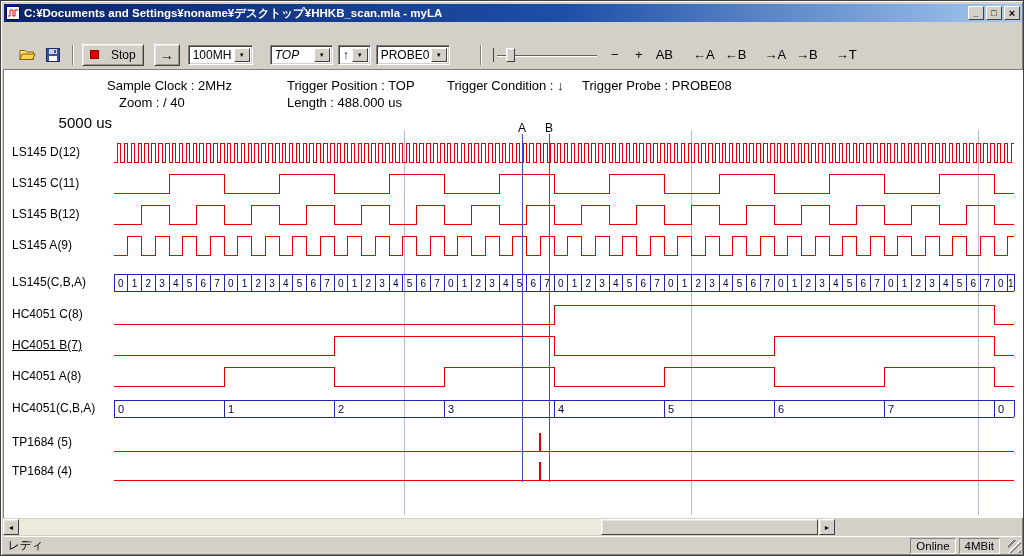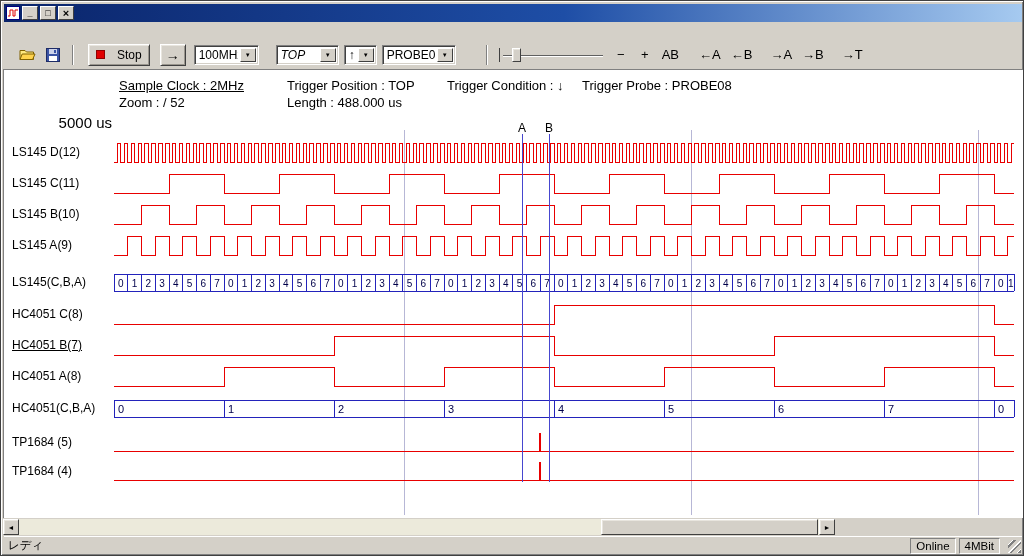--- a/index.html
+++ b/index.html
@@ -61,20 +61,21 @@
 
 <div class="window">
 
   <div class="titlebar">
     <span style="display:flex;">
       <svg width="14" height="14">
           <rect x="0.5" y="0.5" width="13" height="13" fill="#fff" stroke="#000080"></rect>
           <polyline points="2,10 4,10 4,4 7,4 7,10 9,10 9,4 12,4" fill="none" stroke="#e00000" stroke-width="1"></polyline>
         </svg>
     </span>
+    <span class="title-text">C:¥Documents and Settings¥noname¥デスクトップ¥HHKB_scan.mla - myLA</span>
     <span class="tb-btn">_</span>
     <span class="tb-btn">□</span>
     <span class="tb-btn" style="font-size:11px;">×</span>
   </div>
 
 
   <div class="toolbar">
     <span class="icon-btn" style="margin-left:12px;">
       <svg width="17" height="13" viewBox="0 0 17 13">
         <path d="M1 2.5 H6 L7.5 4 H14.5 V11.5 H1 Z" fill="#ffe97f" stroke="#806000"></path>
@@ -83,21 +84,21 @@
     </span>
     <span class="icon-btn" style="margin-left:4px;">
       <svg width="14" height="14" viewBox="0 0 14 14">
         <rect x="0.5" y="0.5" width="13" height="13" fill="#3a53a4" stroke="#1d2b66"></rect>
         <rect x="3" y="1" width="8" height="5" fill="#cdd3ea"></rect>
         <rect x="8" y="2" width="2" height="3" fill="#3a53a4"></rect>
         <rect x="3" y="8" width="8" height="5" fill="#fff"></rect>
       </svg>
     </span>
     <span class="sep" style="margin-left:8px;"></span>
-    <span class="stop-btn raised" style="margin-left:9px;gap:12px;">
+    <span class="stop-btn raised" style="margin-left:3px;gap:12px;">
       <span class="stop-square"></span>
       <span>Stop</span>
     </span>
     <span class="run-btn raised" style="margin-left:10px;">→</span>
 
     <span class="combo" style="width:65px;margin-left:8px;">
       <span class="val">100MHz</span>
       <span class="drop">▼</span>
     </span>
     <span class="combo" style="width:63px;margin-left:17px;font-style:italic;">
@@ -125,34 +126,34 @@
     <span class="fbtn" style="margin-left:4px;">+</span>
     <span class="fbtn" style="margin-left:4px;">AB</span>
     <span class="fbtn" style="margin-left:14px;">←A</span>
     <span class="fbtn" style="margin-left:4px;">←B</span>
     <span class="fbtn" style="margin-left:12px;">→A</span>
     <span class="fbtn" style="margin-left:4px;">→B</span>
     <span class="fbtn" style="margin-left:12px;">→T</span>
   </div>
 
   <div class="wave-panel">
-    <div class="info" style="left:115px;top:8px;text-decoration:underline;">Sample Clock : 2MHz</div>
+    <div class="info" style="left:103px;top:8px;">Sample Clock : 2MHz</div>
     <div class="info" style="left:283px;top:8px;">Trigger Position : TOP</div>
     <div class="info" style="left:443px;top:8px;">Trigger Condition : ↓</div>
     <div class="info" style="left:578px;top:8px;">Trigger Probe : PROBE08</div>
-    <div class="info" style="left:115px;top:25px;">Zoom : / 52</div>
+    <div class="info" style="left:115px;top:25px;">Zoom : / 40</div>
     <div class="info" style="left:283px;top:25px;">Length : 488.000 us</div>
     <div class="time-label">5000 us</div>
 
     <div class="cursor-label" style="left:511px;">A</div>
     <div class="cursor-label" style="left:538px;">B</div>
 
     <div class="chan-label" style="top:74px;">LS145 D(12)</div>
     <div class="chan-label" style="top:105px;">LS145 C(11)</div>
-    <div class="chan-label" style="top:136px;">LS145 B(10)</div>
+    <div class="chan-label" style="top:136px;">LS145 B(12)</div>
     <div class="chan-label" style="top:167px;">LS145 A(9)</div>
     <div class="chan-label" style="top:204px;">LS145(C,B,A)</div>
     <div class="chan-label" style="top:236px;">HC4051 C(8)</div>
     <div class="chan-label" style="top:267px;text-decoration:underline;">HC4051 B(7)</div>
     <div class="chan-label" style="top:298px;">HC4051 A(8)</div>
     <div class="chan-label" style="top:330px;">HC4051(C,B,A)</div>
     <div class="chan-label" style="top:364px;">TP1684 (5)</div>
     <div class="chan-label" style="top:393px;">TP1684 (4)</div>
 
     <svg id="wave-svg" width="1020" height="449">

